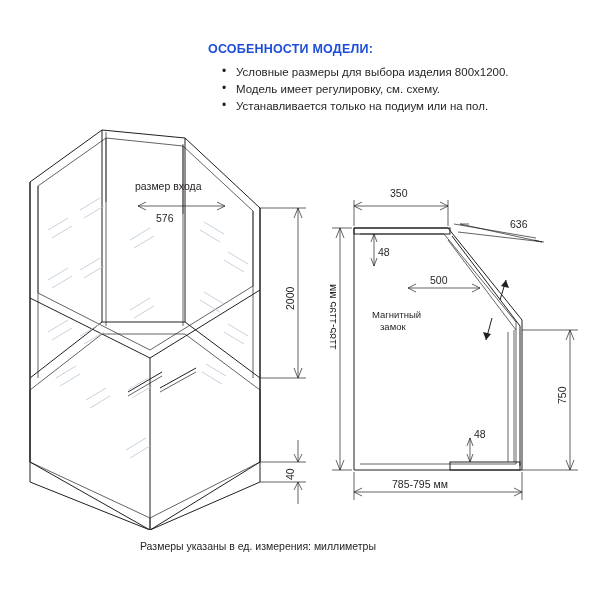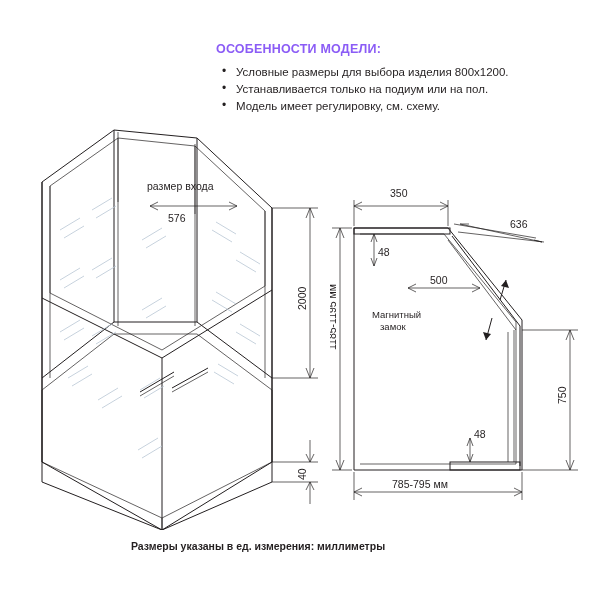--- a/index.html
+++ b/index.html
@@ -20,23 +20,23 @@
 
   
   #header {
     left: 200px;
     top: 42px;
     width: 380px;
   }
   #header-title {
     font-size: 12.5px;
     font-weight: bold;
-    color: #8b5cf6;
+    color: #1d4ed8;
     letter-spacing: 0.2px;
-    margin: 0 0 4px 16px;
+    margin: 0 0 4px 8px;
   }
   #feature-list {
     margin: 8px;
     padding: 0 0 0 18px;
     list-style: none;
   }
   #feature-list li {
     position: relative;
     font-size: 11.5px;
     line-height: 16px;
@@ -54,21 +54,20 @@
   }
 
   
   #footer-note {
     left: 0;
     top: 540px;
     width: 516px;
     text-align: center;
     font-size: 10.5px;
     color: #231f20;
-    font-weight: bold;
   }
 
   
   svg { display: block; }
   .ln { stroke: #231f20; fill: none; stroke-width: 1; }
   .ln-thin { stroke: #231f20; fill: none; stroke-width: 0.7; }
   .ln-dim { stroke: #231f20; fill: none; stroke-width: 0.7; }
   .glass { stroke: #b9c6d4; fill: none; stroke-width: 0.8; }
   .txt {
     font-family: "Liberation Sans", sans-serif;
@@ -83,26 +82,26 @@
 </style>
 </head>
 <body>
 
 <div id="page">
 
   <div id="header" class="abs">
     <div id="header-title">ОСОБЕННОСТИ МОДЕЛИ:</div>
     <ul id="feature-list">
       <li>Условные размеры для выбора изделия 800x1200.</li>
+      <li>Модель имеет регулировку, см. схему.</li>
       <li>Устанавливается только на подиум или на пол.</li>
-      <li>Модель имеет регулировку, см. схему.</li>
     </ul>
   </div>
 
-  <div class="abs" style="left:22px; top:110px;">
+  <div class="abs" style="left:10px; top:110px;">
     <svg width="320" height="420" viewBox="0 0 320 420">
 
       <polygon class="ln" points="92,20 20,72 20,188 140,248 250,180 250,98 175,28"></polygon>
 
       <polygon class="ln-thin" points="96,28 28,76 28,183 140,240 243,176 243,101 173,36"></polygon>
 
       <line class="ln" x1="20" y1="72" x2="20" y2="268"></line>
       <line class="ln" x1="20" y1="188" x2="20" y2="352"></line>
       <line class="ln" x1="92" y1="20" x2="92" y2="212"></line>
       <line class="ln" x1="140" y1="248" x2="140" y2="420"></line>

